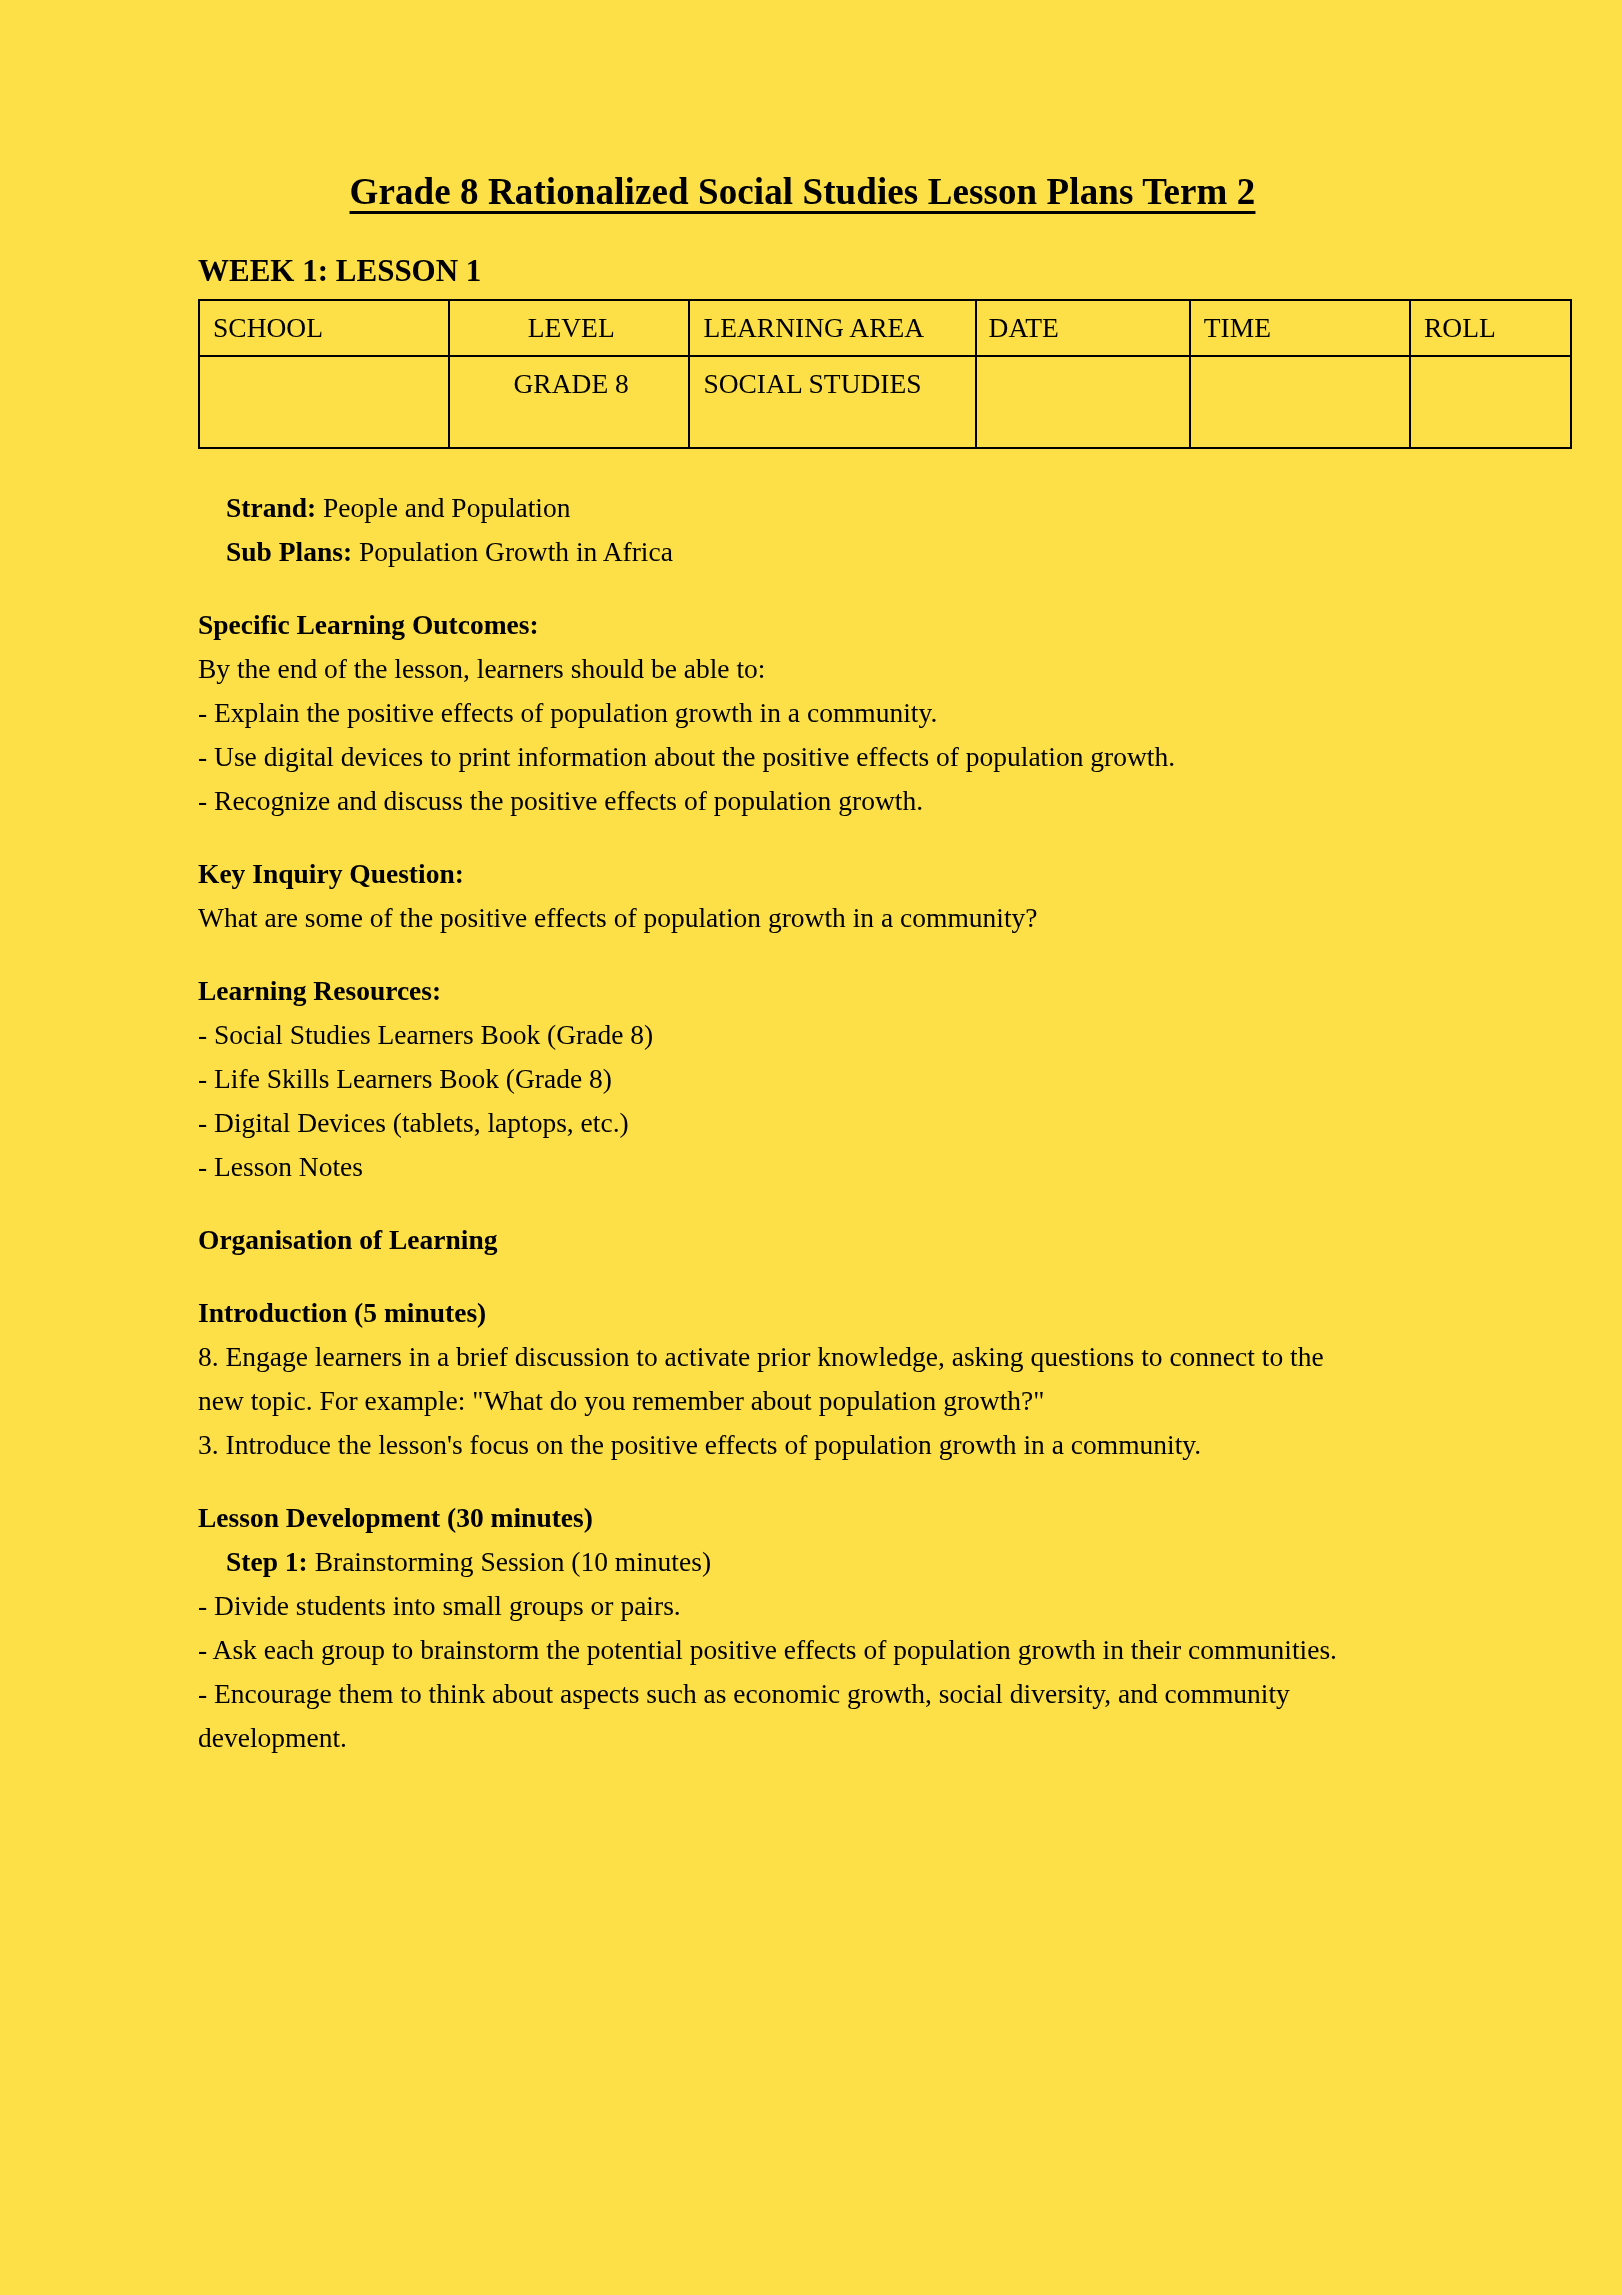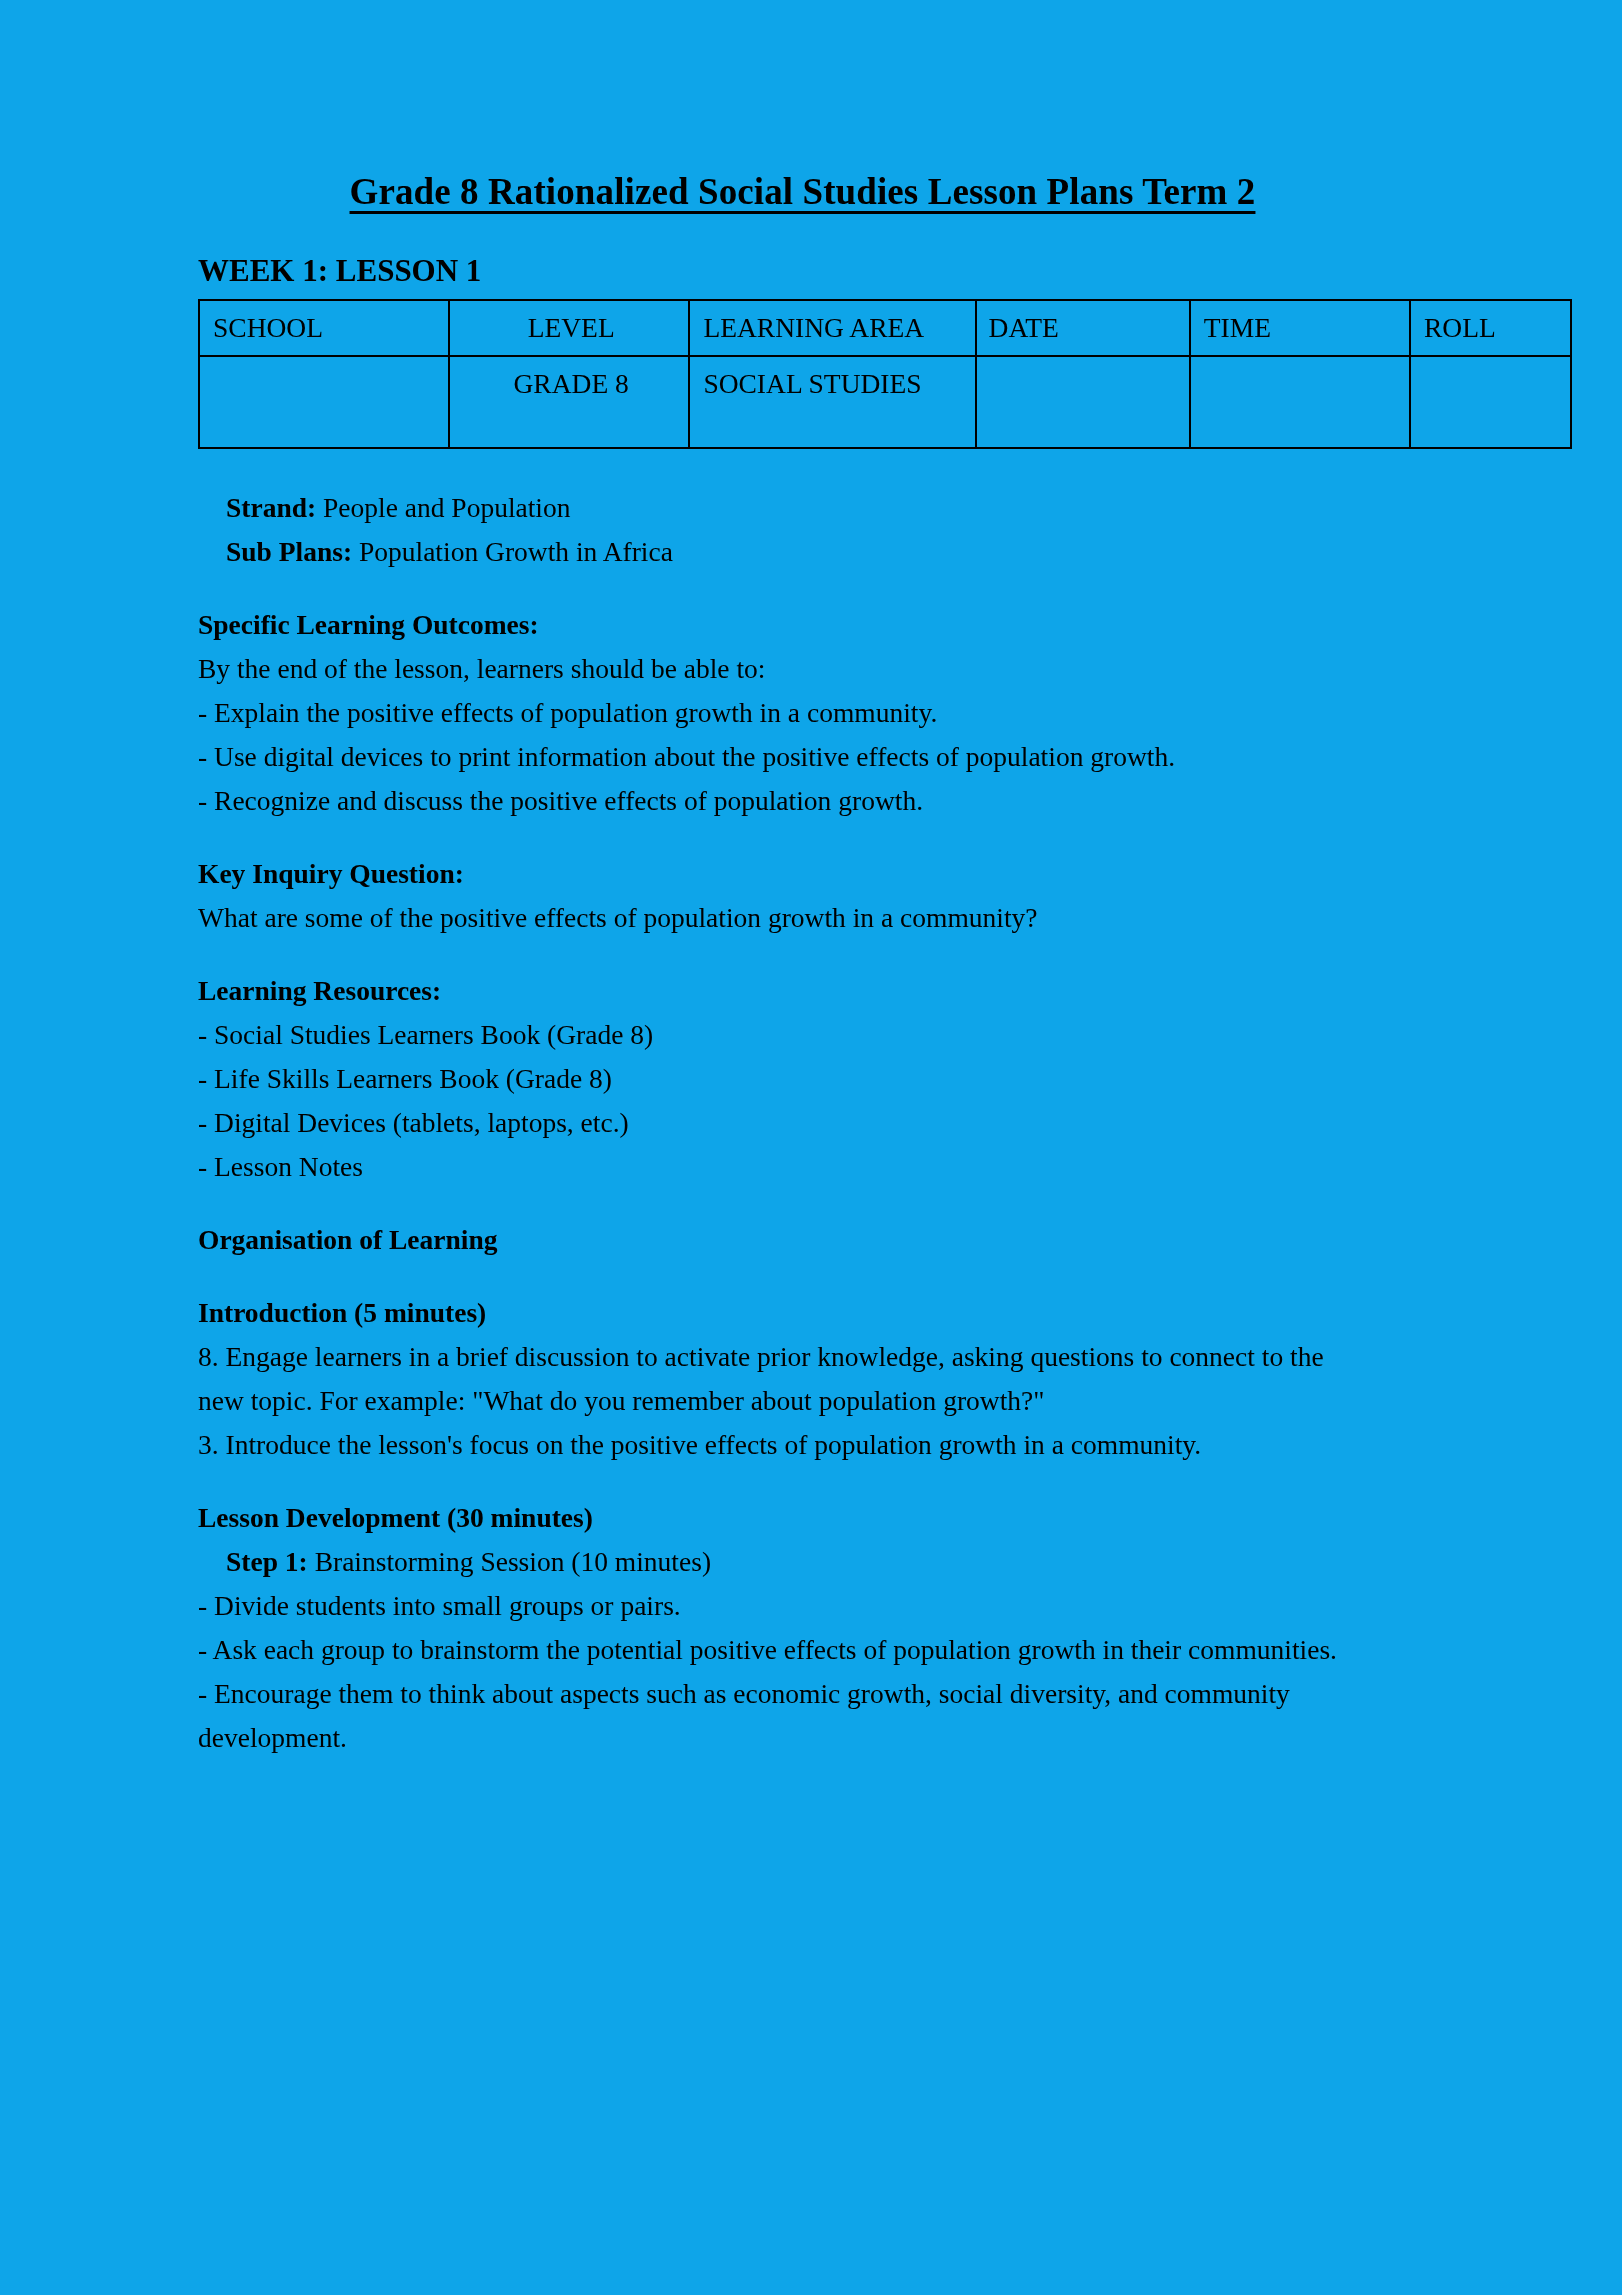--- a/index.html
+++ b/index.html
@@ -13,21 +13,21 @@
     font-family: "Liberation Serif", "DejaVu Serif", serif;
     color: #000000;
     -webkit-font-smoothing: antialiased;
   }
   .page {
     position: relative;
     width: 1623px;
     height: 2295px;
     box-sizing: border-box;
     padding: 170px 216px 0 198px;
-    background: #0ea5e9;
+    background: #fde047;
   }
   .doc-title {
     font-size: 37px;
     font-weight: bold;
     text-align: center;
     text-decoration: underline;
     text-underline-offset: 6.5px;
     line-height: 1.18;
     margin: 0 0 38px 0;
     letter-spacing: 0.1px;

